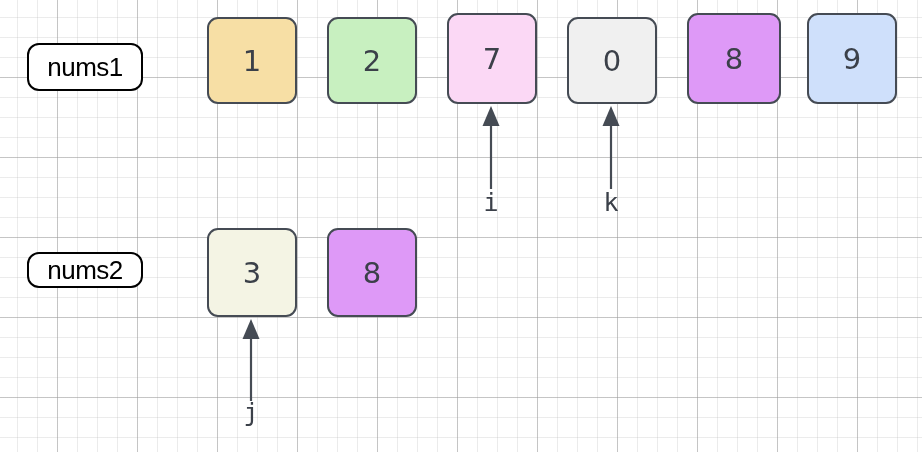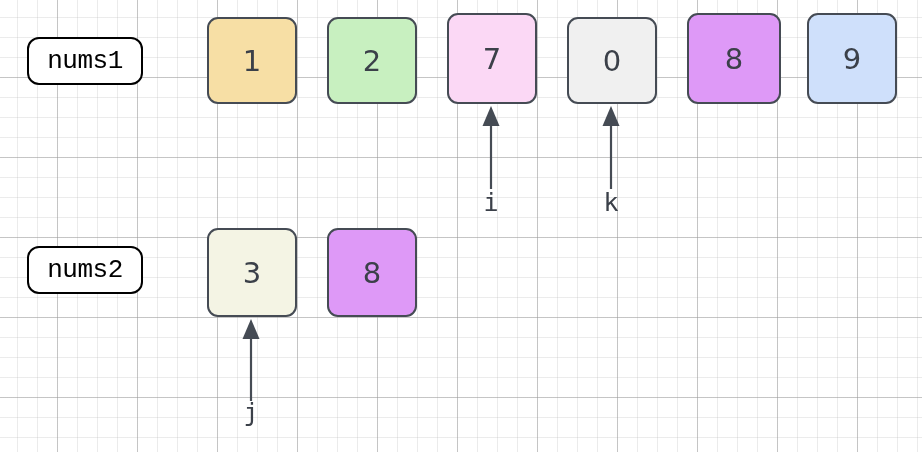--- a/index.html
+++ b/index.html
@@ -36,22 +36,23 @@
   .name-tag {
     position: absolute;
     box-sizing: border-box;
     background: #ffffff;
     border: 2.4px solid #000000;
     border-radius: 12px;
     display: flex;
     align-items: center;
     justify-content: center;
     color: #000000;
-    font-family: Liberation Mono, monospace;
+    font-family: Liberation Sans, sans-serif;
     letter-spacing: -0.5px;
+    margin-top: 6px;
   }
 
   
   .cell {
     position: absolute;
     box-sizing: border-box;
     border: 2.2px solid #454B54;
     border-radius: 11px;
     display: flex;
     align-items: center;
@@ -96,21 +97,21 @@
   <div class="cell" style="left:567px; top:17px; width:90px; height:87px; background:#F0F0F0;">
     <span>0</span>
   </div>
   <div class="cell" style="left:687px; top:13px; width:94px; height:91px; background:#DE99F7;">
     <span>8</span>
   </div>
   <div class="cell" style="left:807px; top:13px; width:90px; height:91px; background:#CFE0FB;">
     <span>9</span>
   </div>
 
-  <div class="name-tag" style="left:27px; top:246px; width:116px; height:48px; font-size:26px;">
+  <div class="name-tag" style="left:27px; top:246px; width:116px; height:36px; font-size:26px;">
     <span>nums2</span>
   </div>
 
   <div class="cell" style="left:207px; top:228px; width:90px; height:89px; background:#F4F4E4;">
     <span>3</span>
   </div>
   <div class="cell" style="left:327px; top:228px; width:90px; height:89px; background:#DE99F7;">
     <span>8</span>
   </div>
 

